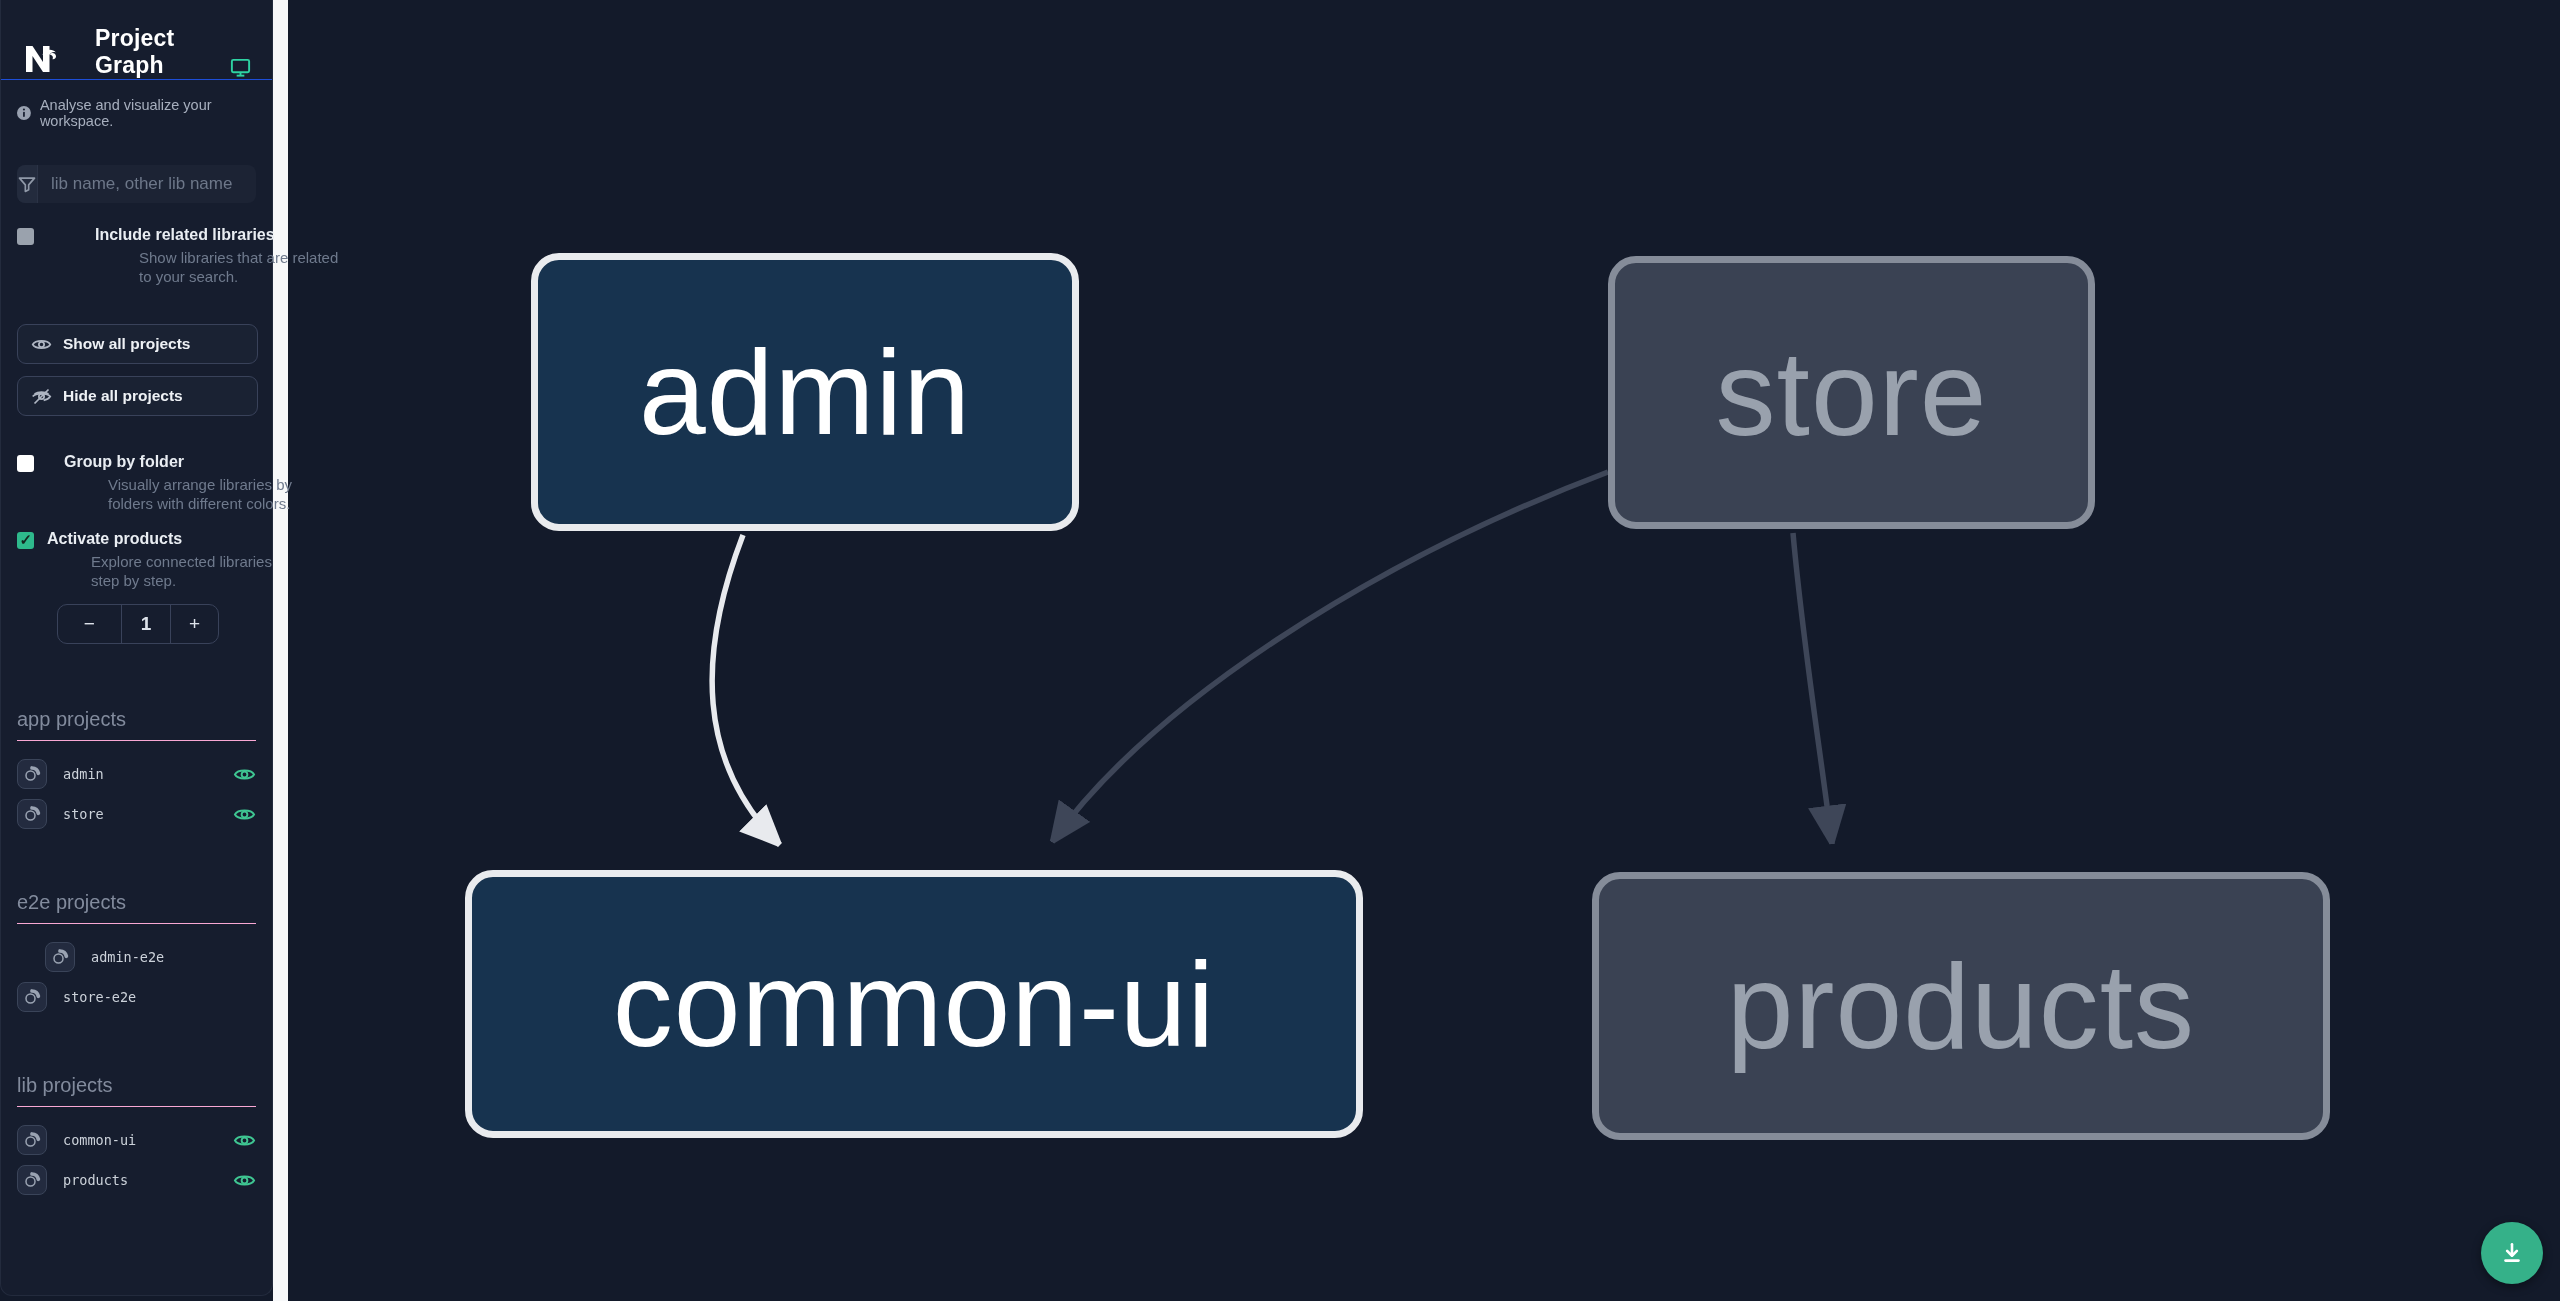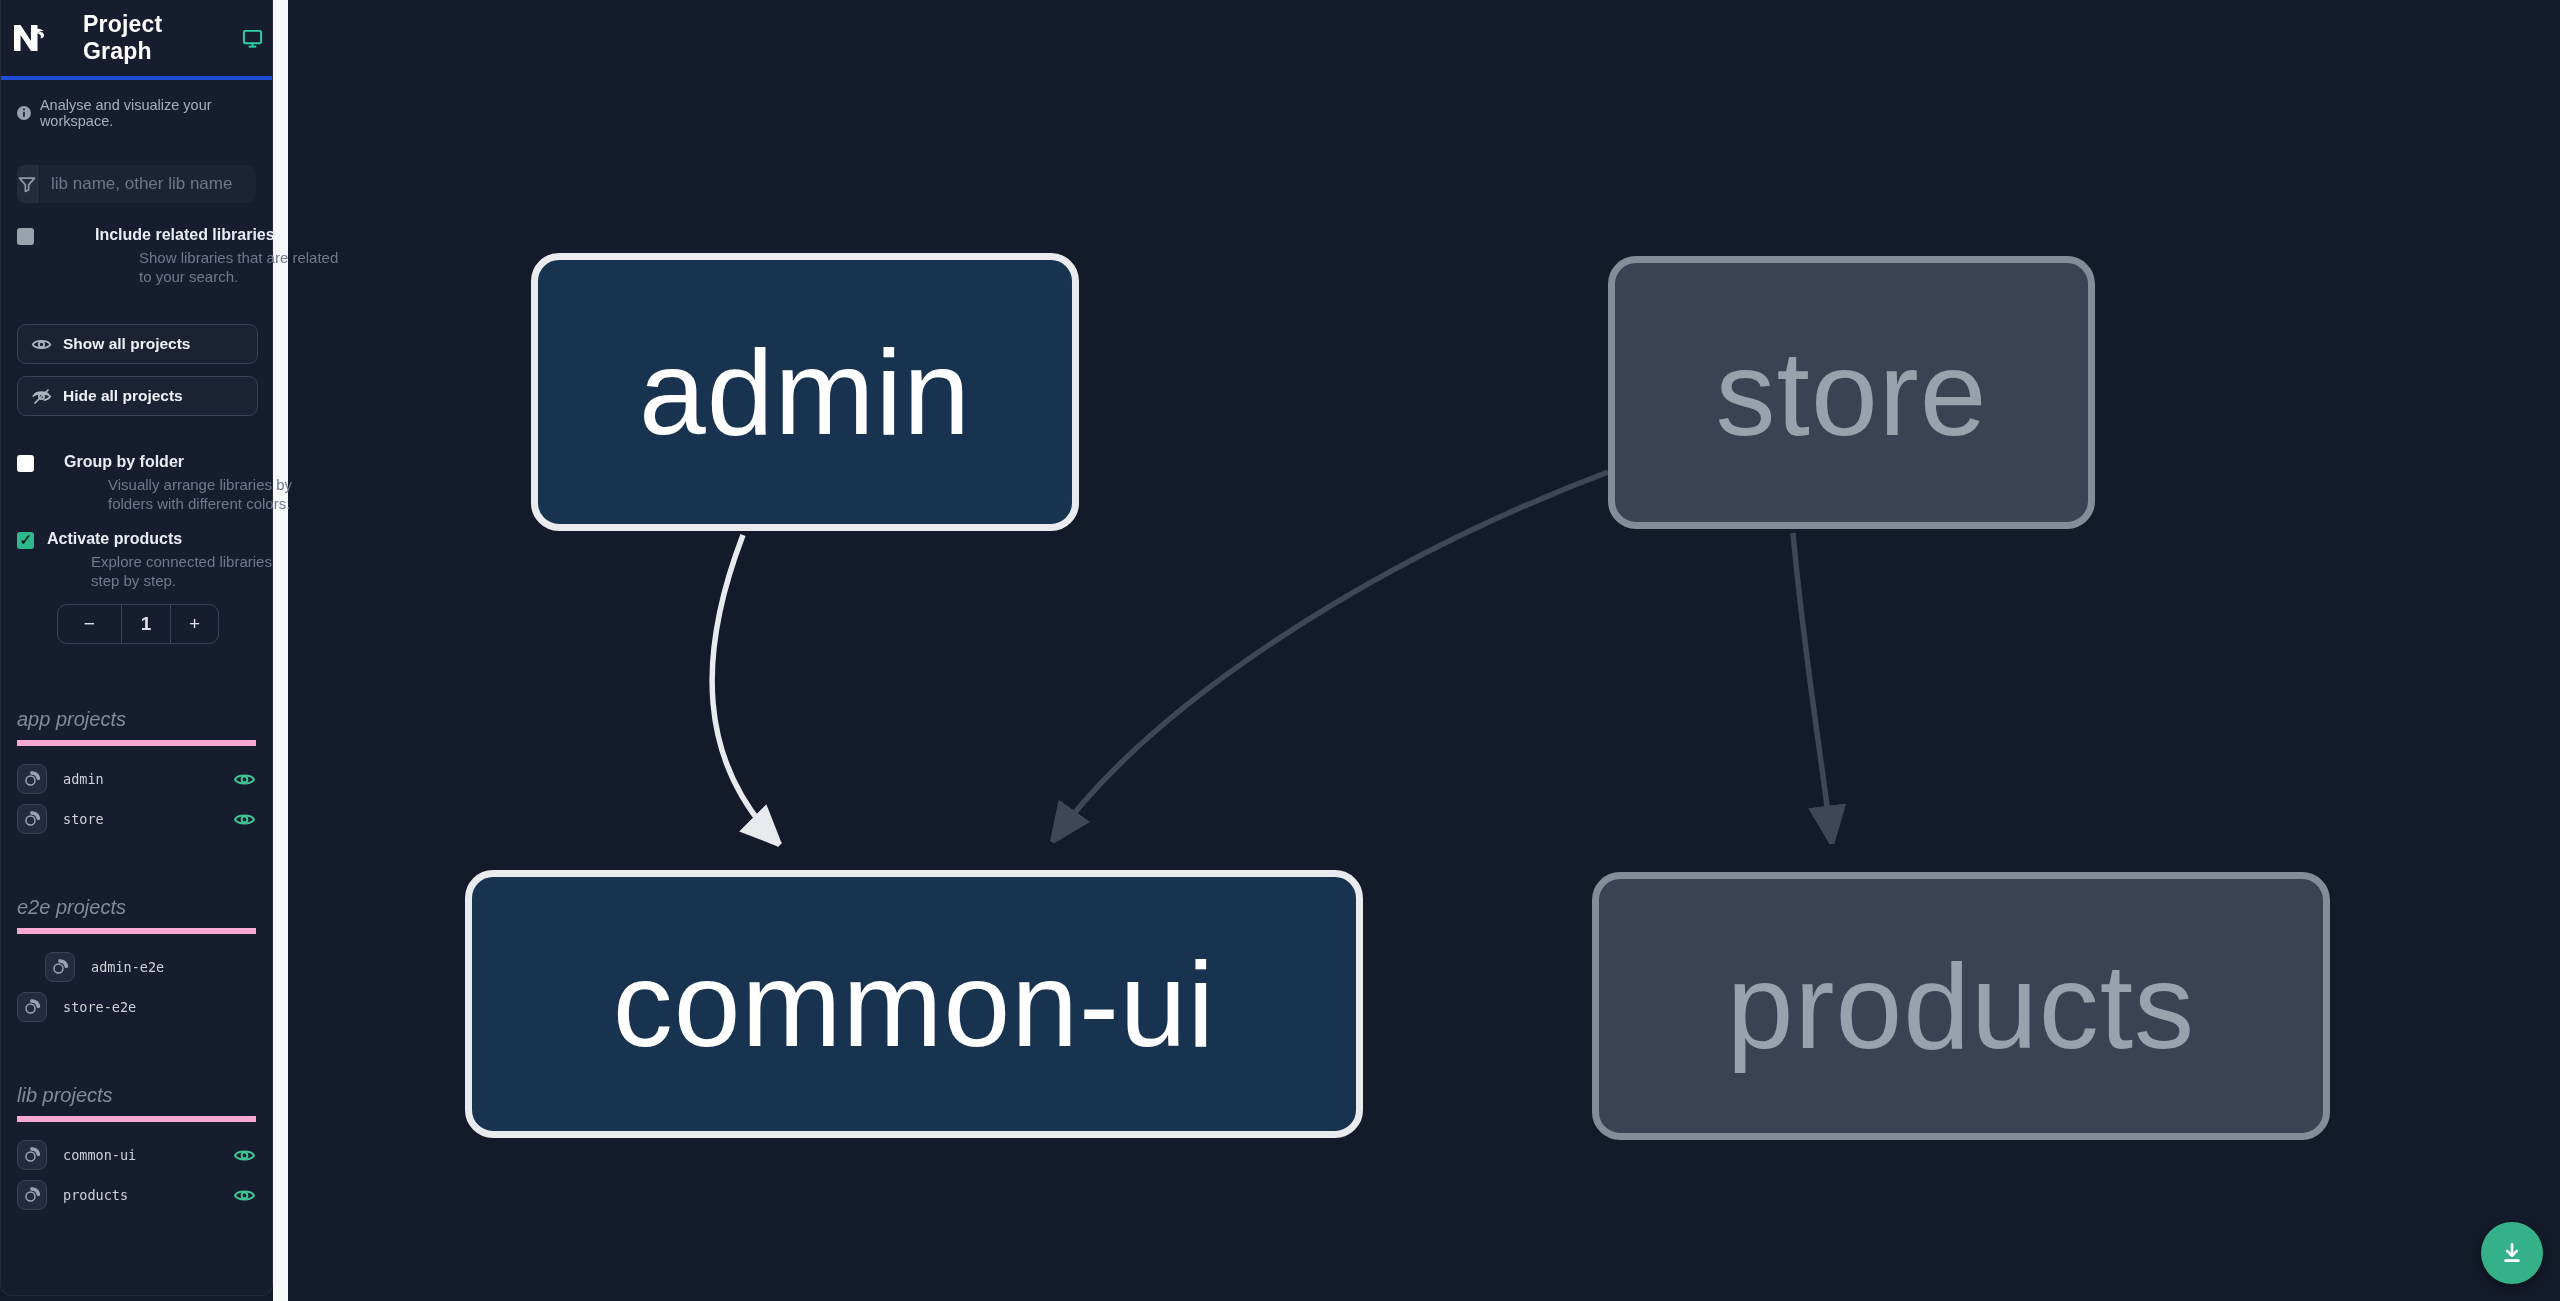--- a/index.html
+++ b/index.html
@@ -9,22 +9,22 @@
   
   .sidebar { position:absolute; left:0; top:0; width:273px; height:1296px;
              background:#161d2e; border-bottom-left-radius:12px; border-bottom-right-radius:12px;
              border:1px solid #232b3d; border-top:none; z-index:3; }
   .divider-strip { position:absolute; left:273px; top:0; width:15px; height:1301px;
                    background:#f7f8f9; z-index:2; }
   .canvas { position:absolute; left:288px; top:0; width:2272px; height:1301px;
             background:#131a2a; z-index:1; }
 
   
-  .sb-header { height:80px; display:flex; align-items:center; padding:0 8px;
-               border-bottom:4px solid #1d4ed8; }
+  .sb-header { height:80px; display:flex; align-items:flex-end; padding:0 20px;
+               border-bottom:1px solid #1d4ed8; }
   .logo { width:40px; height:40px; flex:0 0 auto; }
   .sb-title { color:#ffffff; font-size:23px; font-weight:bold; margin-left:34px; letter-spacing:.2px; }
   .monitor-icon { margin-left:16px; display:inline-flex; }
 
   .tagline { display:flex; align-items:center; gap:9px; padding:17px 16px 0 16px; }
   .tagline .txt { color:#a7afbe; font-size:14.5px; }
 
   
   .search-box { display:flex; margin:36px 16px 0 16px; height:38px; border-radius:8px;
                 overflow:hidden; background:#1c2334; }
@@ -55,22 +55,22 @@
   
   .stepper { display:flex; margin:14px 0 0 56px; width:162px; height:40px;
              border:1.5px solid #39425a; border-radius:10px; overflow:hidden; }
   .stepper .seg { display:flex; align-items:center; justify-content:center; color:#dde2ea;
                   font-size:19px; }
   .stepper .dec { width:64px; border-right:1.5px solid #39425a; }
   .stepper .val { width:49px; font-weight:bold; }
   .stepper .inc { width:48px; border-left:1.5px solid #39425a; }
 
   
-  .section-h { margin:0 16px; padding-bottom:9px; border-bottom:6px solid #f9a8d4;
-               color:#828b9d; font-size:20px;font-style:italic; }
+  .section-h { margin:0 16px; padding-bottom:9px; border-bottom:1px solid #f9a8d4;
+               color:#828b9d; font-size:20px; }
   .proj-row { display:flex; align-items:center; margin:0 16px; height:30px; margin-top:10px; }
   .proj-row + .proj-row { margin-top:10px; }
   .focus-btn { width:30px; height:30px; border:1px solid #3a4459; background:#232b3f;
                border-radius:8px; display:flex; align-items:center; justify-content:center;
                cursor:pointer; flex:0 0 auto; }
   .proj-name { font-family:"DejaVu Sans Mono", monospace; font-size:13.5px; color:#ccd2da;
                margin-left:16px; }
   .row-spacer { flex:1; }
 
   

